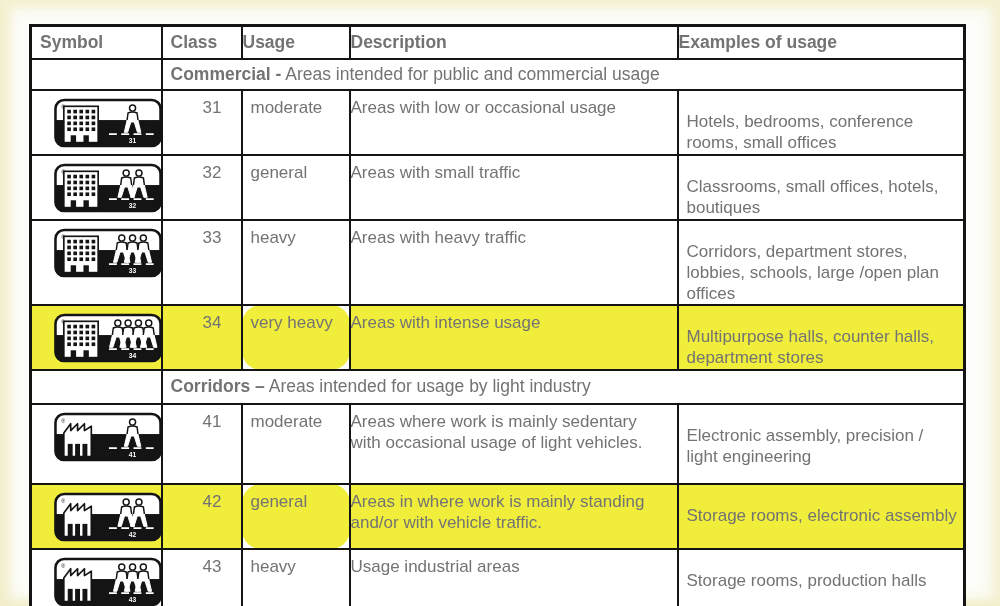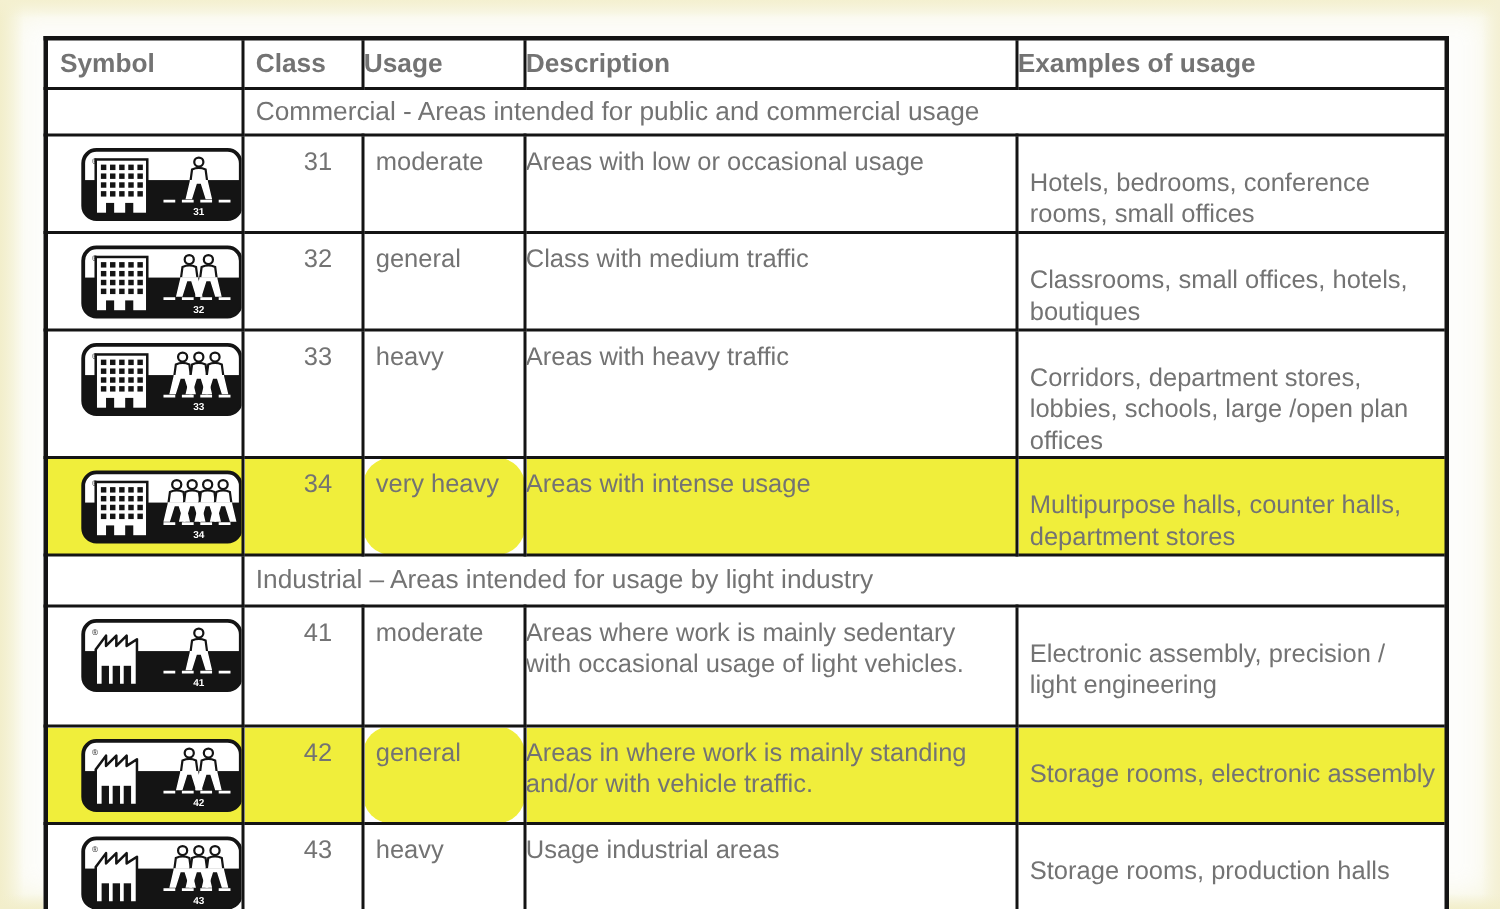--- a/index.html
+++ b/index.html
@@ -25,21 +25,21 @@
   th{font-size:17.5px;font-weight:bold;padding:0;}
   th.left{text-align:left;padding-left:8px;}
   th.center{text-align:left;}
   td{font-size:17px;line-height:21px;vertical-align:top;}
   td.sym-cell{text-align:center;padding-top:7px;vertical-align:top;}
   td.cls{text-align:center;padding-top:6px;}
   td.usage{padding:6px 4px 0 8px;border-radius:19px;}
   td.desc{padding:6px 6px 0 0;}
   td.ex{padding:20px 6px 0 8px;}
   td.section-cell{font-size:17.5px;vertical-align:middle;padding-left:8px;}
-  td.section-cell .b{font-weight:normal;}
+  td.section-cell .b{font-weight:bold;}
   tr.hl td{background:var(--hl,#f0ee3b);margin-left:22px;}
   .symbol{display:inline-block;line-height:0;}
 </style>
 </head>
 <body>
 
 <div class="page">
   <div class="edge left"></div>
   <div class="edge top"></div>
   <div class="edge right"></div>
@@ -177,21 +177,21 @@
                   <path d="M81.9 14.8 C84.5 13.6 88.5 13.6 91.1 14.8 L92.2 23 L94.9 34.5 L91.5 34.5 L88.2 24 L84.8 24 L81.5 34.5 L78.1 34.5 L80.8 23 Z" fill="#fff" stroke="#141414" stroke-width="1.5"></path>
                 </g>
                 <g clip-path="url(#cb1)">
                   <circle cx="86.5" cy="9.8" r="3.1" fill="#fff" stroke="#fff" stroke-width="1"></circle>
                   <path d="M81.9 14.8 C84.5 13.6 88.5 13.6 91.1 14.8 L92.2 23 L94.9 34.5 L91.5 34.5 L88.2 24 L84.8 24 L81.5 34.5 L78.1 34.5 L80.8 23 Z" fill="#fff" stroke="#fff" stroke-width="1"></path>
                 </g>
                 <text x="80" y="45.8" font-size="6.8" font-weight="bold" fill="#fff" text-anchor="middle" font-family="'Liberation Sans',sans-serif">32</text>
               </svg></span></td>
       <td class="cls">32</td>
       <td class="usage">general</td>
-      <td class="desc">Class with medium traffic</td>
+      <td class="desc">Areas with small traffic</td>
       <td class="ex">Classrooms, small offices, hotels, boutiques</td>
     </tr>
 
     <tr style="height:58px">
       <td class="sym-cell"><span class="symbol"><svg viewBox="0 0 110 50" width="108" height="50" aria-hidden="true">
                 <defs>
                   <clipPath id="rr2">
                     <rect x="1.5" y="1.5" width="107" height="47" rx="9"></rect>
                   </clipPath>
                   <clipPath id="ct2">
@@ -335,21 +335,21 @@
                 <text x="80" y="45.8" font-size="6.8" font-weight="bold" fill="#fff" text-anchor="middle" font-family="'Liberation Sans',sans-serif">34</text>
               </svg></span></td>
       <td class="cls">34</td>
       <td class="usage">very heavy</td>
       <td class="desc">Areas with intense usage</td>
       <td class="ex">Multipurpose halls, counter halls, department stores</td>
     </tr>
 
     <tr style="height:34px">
       <td class="sym-cell"></td>
-      <td class="section-cell" colspan="4"><span class="b">Industrial –</span><span> Areas intended for usage by light industry</span></td>
+      <td class="section-cell" colspan="4"><span class="b">Corridors –</span><span> Areas intended for usage by light industry</span></td>
     </tr>
 
     <tr style="height:80px">
       <td class="sym-cell"><span class="symbol"><svg viewBox="0 0 110 50" width="108" height="50" aria-hidden="true">
                 <defs>
                   <clipPath id="rr4">
                     <rect x="1.5" y="1.5" width="107" height="47" rx="9"></rect>
                   </clipPath>
                   <clipPath id="ct4">
                     <rect x="0" y="0" width="110" height="22"></rect>

